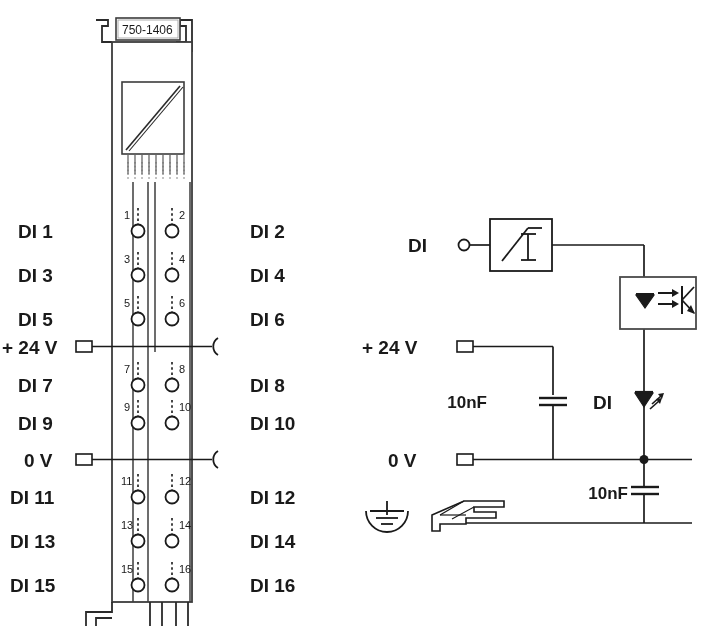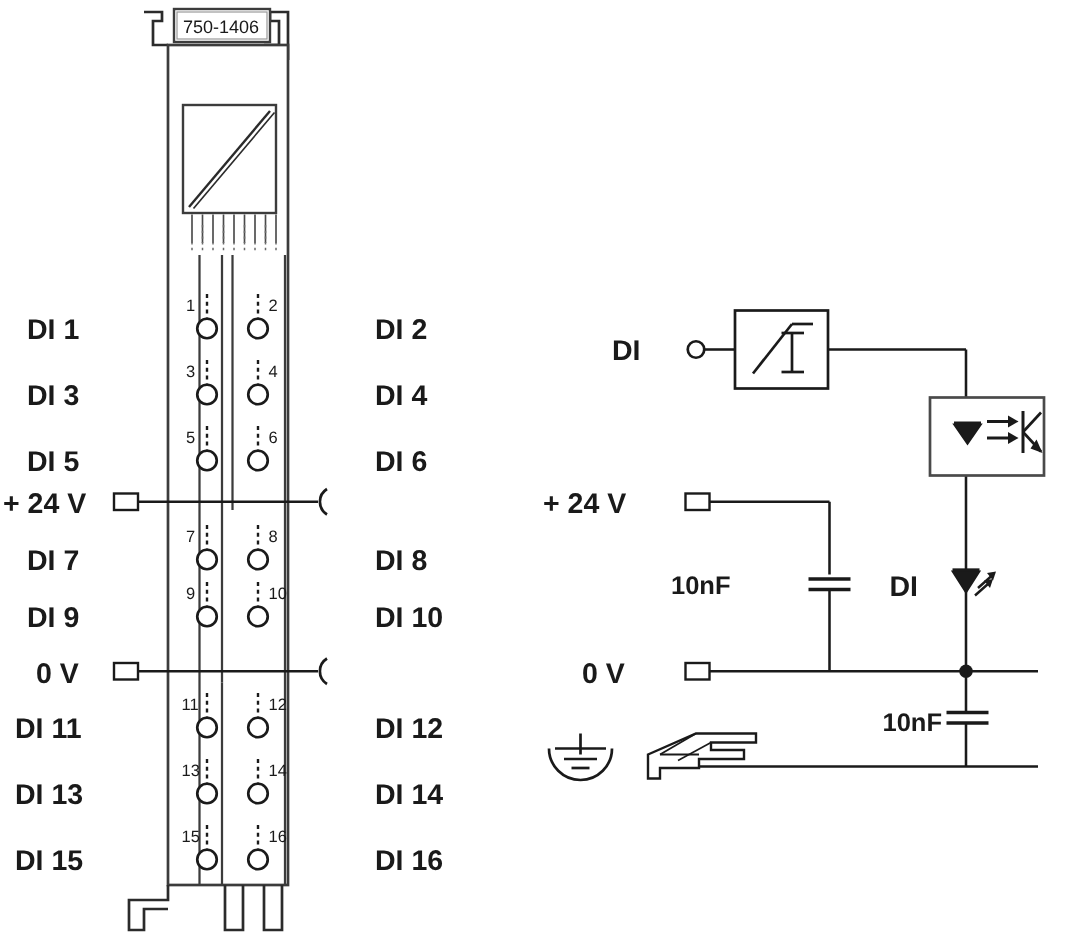--- a/index.html
+++ b/index.html
@@ -10,21 +10,21 @@
   body {
     width: 720px;
     height: 626px;
     position: relative;
     font-family: "Liberation Sans", sans-serif;
     overflow: hidden;
   }
   #diagram-root {
     position: absolute;
     left: 0;
-    top: 0;
+    top: 12px;
     width: 720px;
     height: 466px;
   }
   svg.diagram {
     display: block;
     width: 720px;
     height: 626px;
   }
   .lbl {
     font-family: "Liberation Sans", sans-serif;

